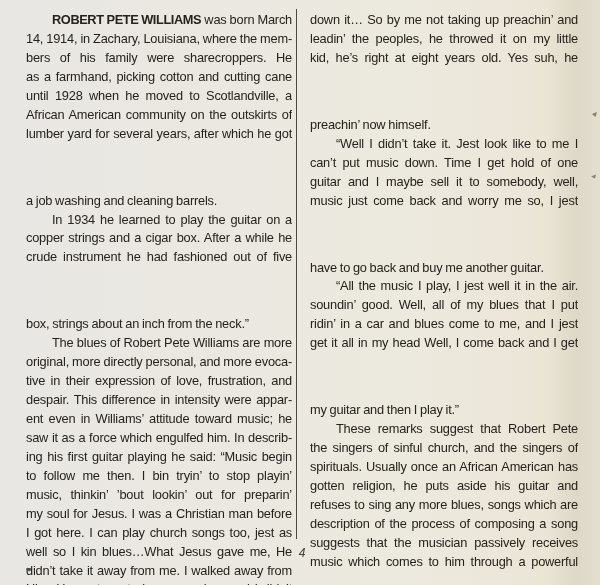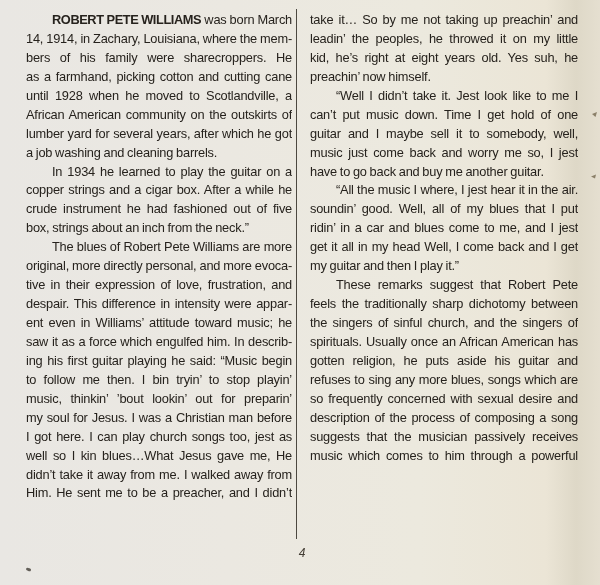--- a/index.html
+++ b/index.html
@@ -21,21 +21,21 @@
     height: 18.95px;
     line-height: 18.95px;
     font-size: 12.8px;
     letter-spacing: -0.2px;
     word-spacing: -0.5px;
     text-align: justify;
     text-align-last: justify;
     overflow: hidden;
     white-space: normal;
   }
-  .line.end { text-align-last: left; }
+  .line.end { text-align-last: left; margin-top: 48px; }
   .line.ind { text-indent: 26px; }
   .line b { letter-spacing: -0.4px; }
   .divider {
     position: absolute;
     left: 296px; top: 9px;
     width: 1px; height: 530px;
     background: var(--divider, #3b362f);
     opacity: 0.9;
   }
   .pagenum {
@@ -93,41 +93,39 @@
       <div class="line">my soul for Jesus. I was a Christian man before</div>
       <div class="line">I got here. I can play church songs too, jest as</div>
       <div class="line">well so I kin blues…What Jesus gave me, He</div>
       <div class="line">didn’t take it away from me. I walked away from</div>
       <div class="line">Him. He sent me to be a preacher, and I didn’t</div>
     </div>
 
   <div class="divider"></div>
 
   <div class="col col-right">
-      <div class="line">take it… So by me not taking up preachin’ and</div>
+      <div class="line">down it… So by me not taking up preachin’ and</div>
       <div class="line">leadin’ the peoples, he throwed it on my little</div>
       <div class="line">kid, he’s right at eight years old. Yes suh, he</div>
       <div class="line end">preachin’ now himself.</div>
       <div class="line ind">“Well I didn’t take it. Jest look like to me I</div>
       <div class="line">can’t put music down. Time I get hold of one</div>
       <div class="line">guitar and I maybe sell it to somebody, well,</div>
       <div class="line">music just come back and worry me so, I jest</div>
       <div class="line end">have to go back and buy me another guitar.</div>
-      <div class="line ind">“All the music I where, I jest hear it in the air.</div>
+      <div class="line ind">“All the music I play, I jest well it in the air.</div>
       <div class="line">soundin’ good. Well, all of my blues that I put</div>
       <div class="line">ridin’ in a car and blues come to me, and I jest</div>
       <div class="line">get it all in my head Well, I come back and I get</div>
       <div class="line end">my guitar and then I play it.”</div>
       <div class="line ind">These remarks suggest that Robert Pete</div>
-      <div class="line">feels the traditionally sharp dichotomy between</div>
       <div class="line">the singers of sinful church, and the singers of</div>
       <div class="line">spirituals. Usually once an African American has</div>
       <div class="line">gotten religion, he puts aside his guitar and</div>
       <div class="line">refuses to sing any more blues, songs which are</div>
-      <div class="line">so frequently concerned with sexual desire and</div>
       <div class="line">description of the process of composing a song</div>
       <div class="line">suggests that the musician passively receives</div>
       <div class="line">music which comes to him through a powerful</div>
     </div>
 
   <div class="pagenum">4</div>
 
   <div class="speck speck-1"></div>
   <div class="speck speck-2"></div>
   <div class="speck speck-3"></div>

